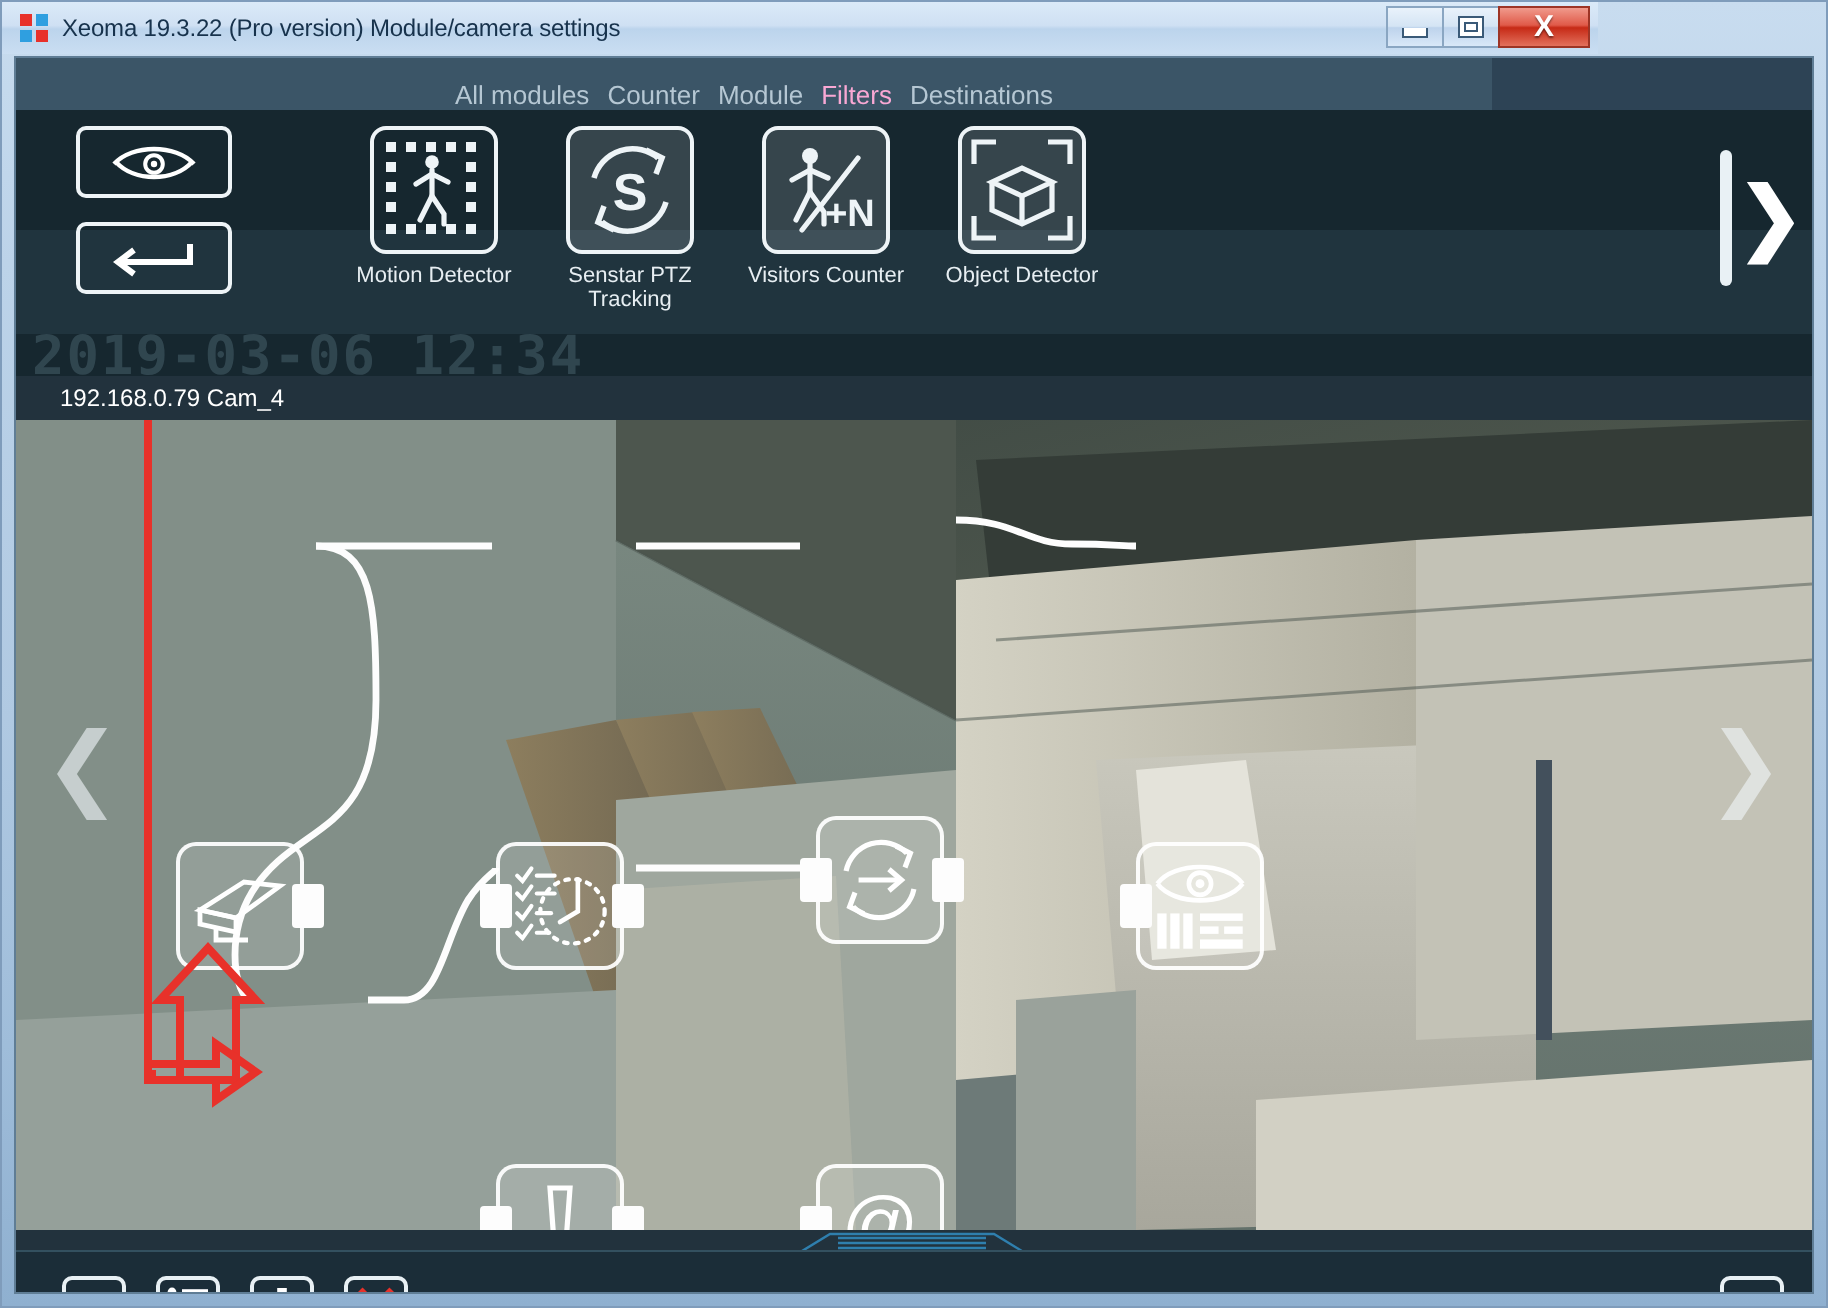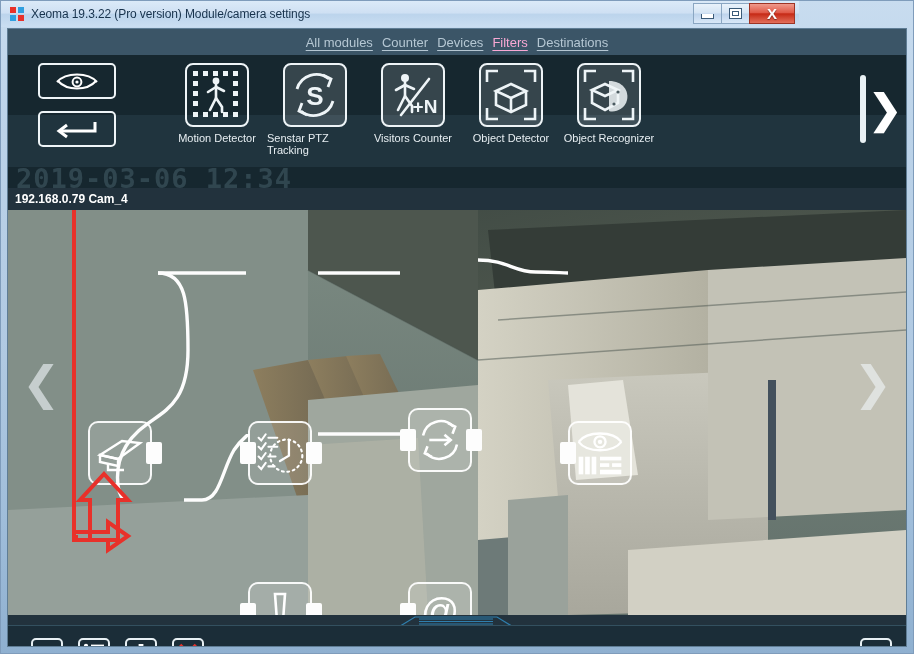--- a/index.html
+++ b/index.html
@@ -49,24 +49,24 @@
   
   .client{
     position:absolute;left:6px;top:27px;width:900px;height:619px;
     background:#2d4355;box-sizing:border-box;
     border:1px solid #5f7d95;
     overflow:hidden;
   }
 
   
   .menubar{
-    position:absolute;left:0;top:0;width:898px;height:26px;
+    position:absolute;left:0;top:0;width:738px;height:26px;
     background:#3b5567;
     border-bottom:1px solid #7fa0b4;
-    display:flex;align-items:center;justify-content:center;gap:9px;
+    display:flex;align-items:flex-end;justify-content:center;gap:9px;
   }
   .menu-item{
     font-size:13px;color:#b5c7d3;text-decoration:underline;
     text-underline-offset:3px;cursor:pointer;white-space:nowrap;
   }
   .menu-item.active{color:#f9a8d4;font-weight:normal;}
 
   
   .modulebar{
     position:absolute;left:0;top:26px;width:898px;height:133px;
@@ -104,39 +104,39 @@
     cursor:pointer;
   }
   .module .tile{
     width:64px;height:64px;border:2px solid #eef4f7;border-radius:8px;
     background:rgba(255,255,255,.14);
     display:flex;align-items:center;justify-content:center;
     box-sizing:border-box;
   }
   .module .tile.plain{background:transparent;}
   .module .lab{
-    margin-top:5px;font-size:11px;color:#e7eef2;
+    margin-top:5px;font-size:11px;color:#e7eef2;text-align:center;
     line-height:12px;max-width:96px;
   }
   .modnext{
     position:absolute;right:4px;top:18px;width:46px;height:72px;
     display:flex;align-items:center;justify-content:flex-end;
   }
   .modnext .bar{
     width:6px;height:68px;border-radius:3px;background:#e9f1f5;margin-right:2px;
   }
   .chev{
     color:#fff;font-size:40px;line-height:1;font-weight:bold;
   }
 
   
   .camlabel{
     position:absolute;left:0;top:159px;width:898px;height:22px;
-    background:#22323d;color:#ffffff;font-size:12px;font-weight:bold;
-    display:flex;align-items:center;padding-left:7px;box-sizing:border-box;
+    background:#22323d;color:#ffffff;font-size:12px;font-weight:normal;
+    display:flex;align-items:center;padding-left:22px;box-sizing:border-box;
   }
 
   
   .video{
     position:absolute;left:0;top:181px;width:898px;height:405px;
     overflow:hidden;
     background:#5d6b63;
   }
   .vid-bg{position:absolute;inset:0;}
   .vnav{
@@ -208,21 +208,21 @@
           <span class="gl-close">X</span>
         </div>
       </div>
     </div>
 
     <div class="client">
 
       <div class="menubar">
         <span class="menu-item">All modules</span>
         <span class="menu-item">Counter</span>
-        <span class="menu-item">Devices</span>
+        <span class="menu-item">Module</span>
         <span class="menu-item active">Filters</span>
         <span class="menu-item">Destinations</span>
       </div>
 
       <div class="modulebar">
         <div class="modbar-strip"></div>
         <div class="ghost-time">2019-03-06   12:34</div>
 
         <div class="navleft">
           <div class="navbtn eye">
@@ -317,38 +317,20 @@
                     <path d="M15 52 L4 52 L4 41"></path>
                   <path d="M13 24 L28 17 L43 24 L28 31 Z"></path>
                   <path d="M13 24 L13 38 L28 45 L43 38 L43 24"></path>
                   <path d="M28 31 L28 45"></path>
                 </g>
               </svg>
             </div>
             <div class="lab">Object Detector</div>
           </div>
 
-          <div class="module">
-            <div class="tile">
-              <svg width="56" height="56" viewBox="0 0 56 56">
-                <g stroke="#eef4f7" stroke-width="2.6" fill="none" stroke-linejoin="miter">
-                  <path d="M4 15 L4 4 L15 4"></path>
-                    <path d="M41 4 L52 4 L52 15"></path>
-                  <path d="M52 41 L52 52 L41 52"></path>
-                    <path d="M15 52 L4 52 L4 41"></path>
-                  <path d="M11 23 L24 17 L37 23 L24 29 Z"></path>
-                  <path d="M11 23 L11 36 L24 43 L37 36 L37 23"></path>
-                </g>
-                <path d="M28 14 C42 14, 48 24, 46 33 C44 42, 34 46, 28 44 Z" fill="#eef4f7" opacity="0.85"></path>
-                <circle cx="37" cy="25" r="1.6" fill="#4a5a60"></circle>
-                <circle cx="33" cy="37" r="1.6" fill="#4a5a60"></circle>
-              </svg>
-            </div>
-            <div class="lab">Object Recognizer</div>
-          </div>
 
         </div>
 
         <div class="modnext">
           <span class="bar"></span>
           <span class="chev">❯</span>
         </div>
       </div>
 
       <div class="camlabel">192.168.0.79 Cam_4</div>

